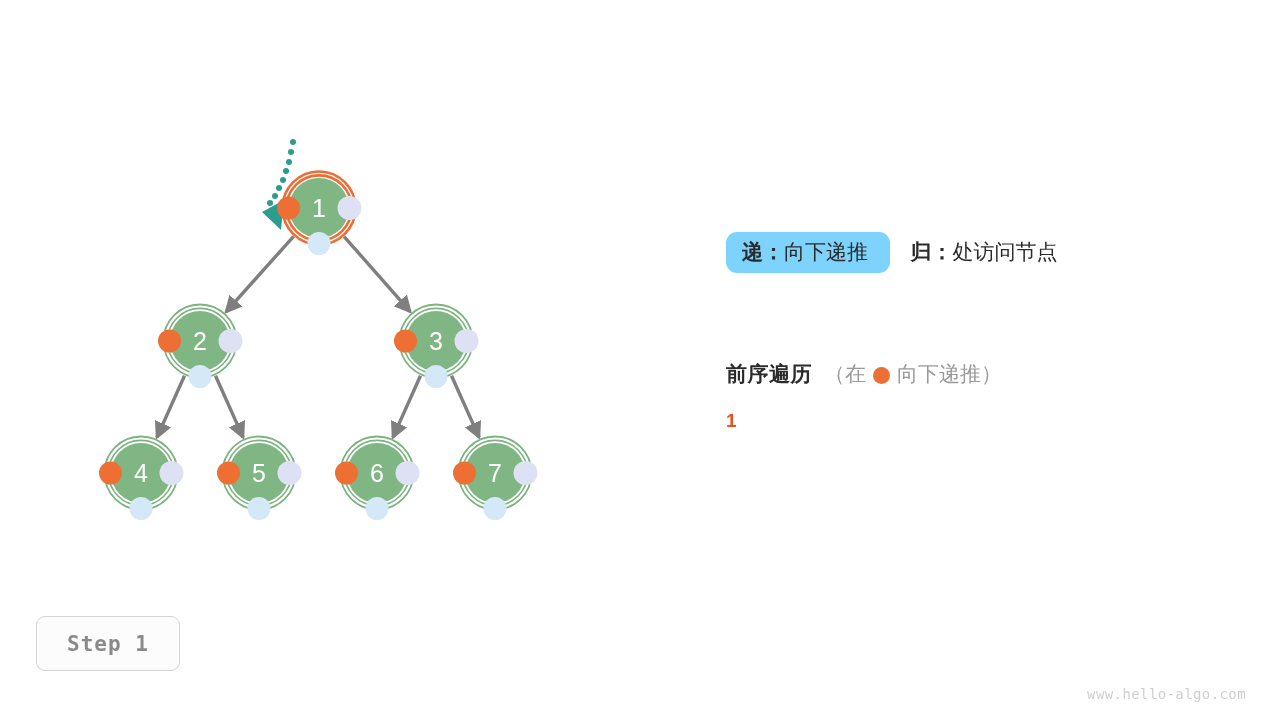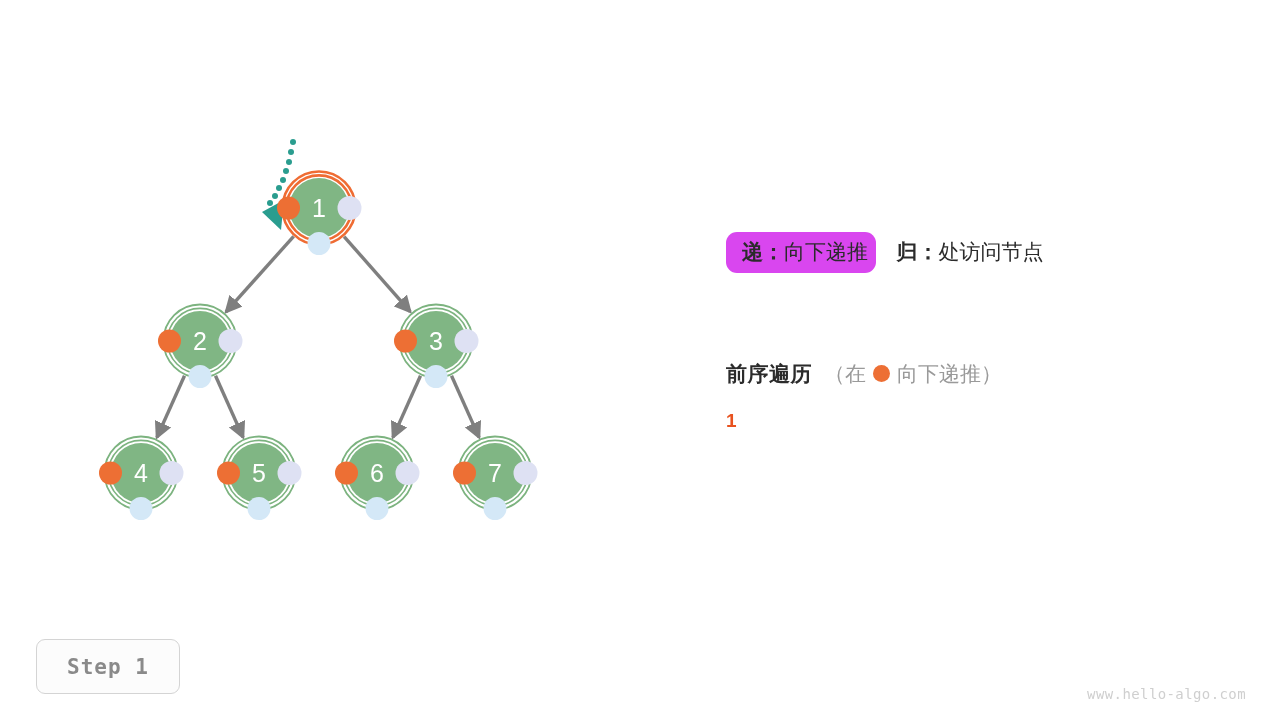--- a/index.html
+++ b/index.html
@@ -37,23 +37,23 @@
     width: 520px;
   }
   .legend-row {
     font-size: 21px;
     color: #2b2b2b;
     line-height: 1;
     white-space: nowrap;
     display: block;
   }
   .legend-row.hl {
-    background: #d946ef;
+    background: #7dd3fc;
     border-radius: 11px;
-    padding: 9px 8px 11px 16px;
+    padding: 9px 22px 11px 16px;
     display: inline-block;
   }
   .legend-row.plain {
     padding: 9px 16px 11px 16px;
     display: inline-block;
   }
   .legend-key {
     font-weight: bold;
   }
   .legend-val {
@@ -64,21 +64,21 @@
     position: absolute;
     left: 726px;
     top: 363px;
     width: 520px;
   }
   .order-title-row {
     font-size: 21px;
     line-height: 1;
     white-space: nowrap;
     display: flex;
-    align-items: center;
+    align-items: flex-end;
   }
   .order-title {
     font-weight: bold;
     color: #2b2b2b;
     letter-spacing: 0.5px;
   }
   .order-note-a, .order-note-b {
     color: #9a9a9a;
     font-weight: normal;
   }
@@ -97,21 +97,21 @@
     font-size: 19px;
     font-weight: bold;
     color: #e8521f;
     letter-spacing: 1px;
   }
 
   
   .step-badge {
     position: absolute;
     left: 36px;
-    top: 639px;
+    top: 616px;
     width: 144px;
     height: 55px;
     border: 1.5px solid #d4d4d4;
     border-radius: 9px;
     background: #fcfcfc;
     display: flex;
     align-items: center;
     justify-content: center;
     box-sizing: border-box;
   }

